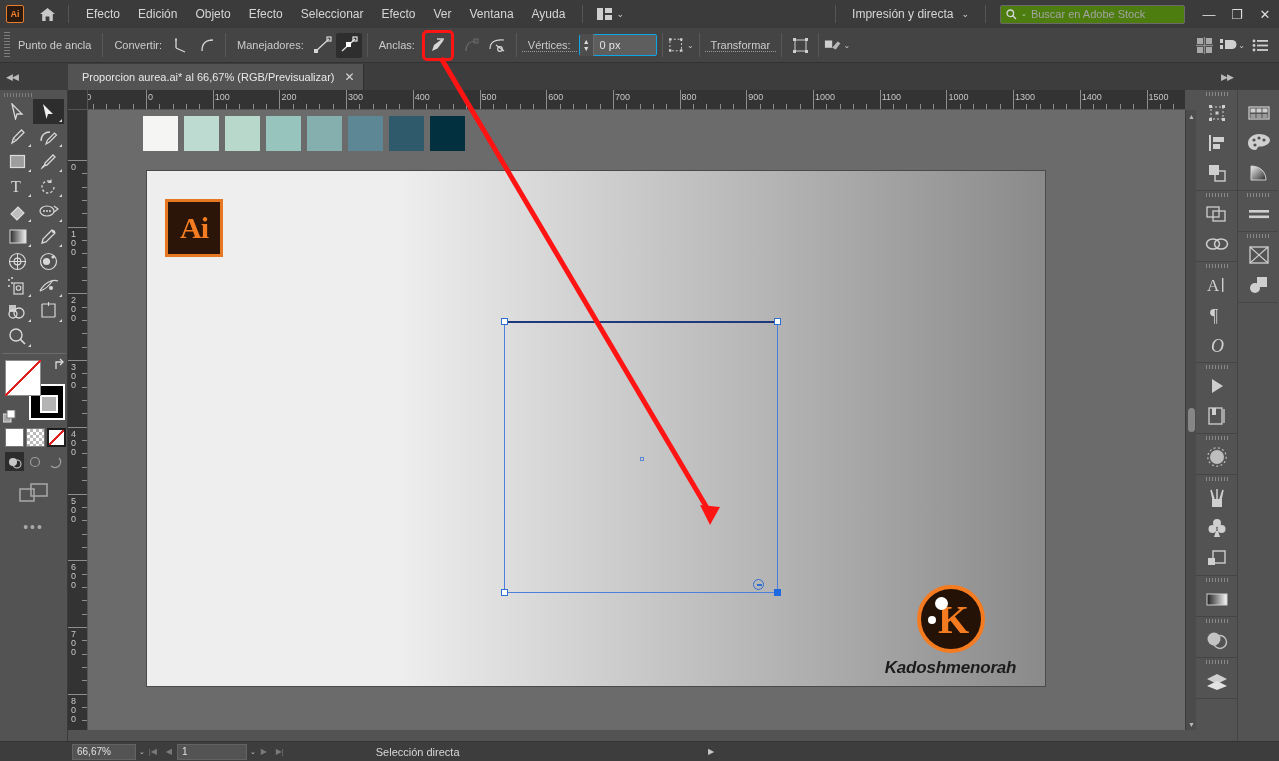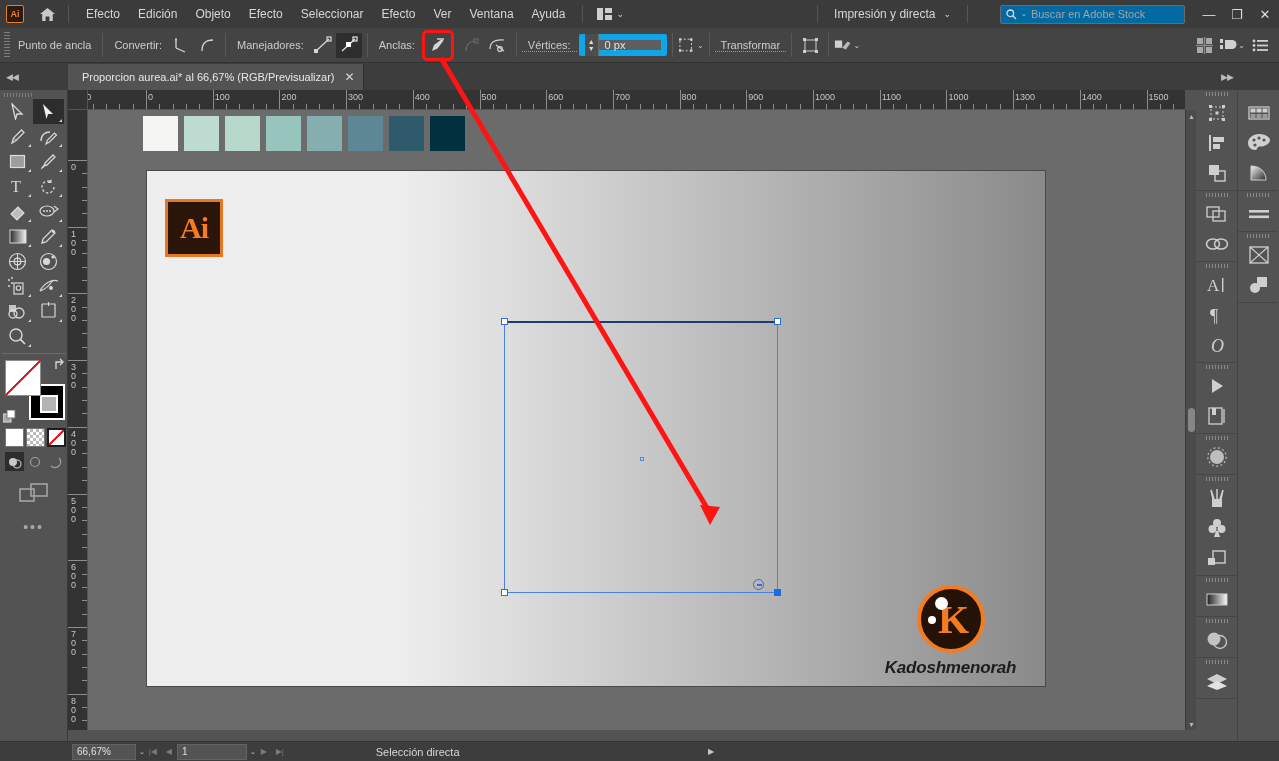--- a/index.html
+++ b/index.html
@@ -35,23 +35,23 @@
   .menuitem {
     padding: 4px 9px; font-size: 12px; color: #d6d6d6; white-space: nowrap;
     cursor: default;
   }
   .grid-switch { display: flex; align-items: center; gap: 4px; padding: 3px 6px; }
   .workspace {
     margin-left: auto; display: flex; align-items: center; gap: 8px;
     font-size: 12px; color: #d6d6d6; padding: 0 6px;
   }
   .stock-search {
-    width: 185px; height: 19px; background: #0369a1; border: 1px solid #6a6a6a;
+    width: 185px; height: 19px; background: #4d7c0f; border: 1px solid #6a6a6a;
     border-radius: 2px; display: flex; align-items: center; padding: 0 5px; gap: 4px;
-    margin-left: 18px;
+    margin-left: 0;
   }
   .stock-search input {
     flex: 1; background: transparent; border: 0; outline: none;
     color: #c9c9c9; font-size: 11px; font-family: "Liberation Sans", sans-serif;
   }
   .stock-search input::placeholder { color: #a3a3a3; }
   .wincontrols { display: flex; margin-left: 10px; }
   .winbtn {
     width: 28px; height: 28px; display: flex; align-items: center; justify-content: center;
     color: #ddd; font-size: 13px;
@@ -76,21 +76,21 @@
     width: 26px; height: 25px; display: flex; align-items: center; justify-content: center;
     border-radius: 2px;
   }
   .icobtn.active { background: #2e2e2e; }
   .icobtn.dis { opacity: .35; }
   .red-highlight {
     outline: 3px solid #ff1414; outline-offset: 0px;
   }
   .num-field {
     display: flex; align-items: center; height: 22px;
-    background: #5e5e5e; border: 6px solid #0ea5e9; border-radius: 2px;
+    background: #5e5e5e; border: 1px solid #0ea5e9; border-radius: 2px;
     margin-left: 2px;
   }
   .num-field .val {
     width: 62px; padding-left: 6px; font-size: 11px; color: #e4e4e4;
   }
   .stepper {
     display: flex; flex-direction: column; align-items: center; justify-content: center;
     width: 14px; height: 22px; color: #ddd; font-size: 7px; line-height: 7px;
     background: #4d4d4d; border-right: 1px solid #6d6d6d;
   }

